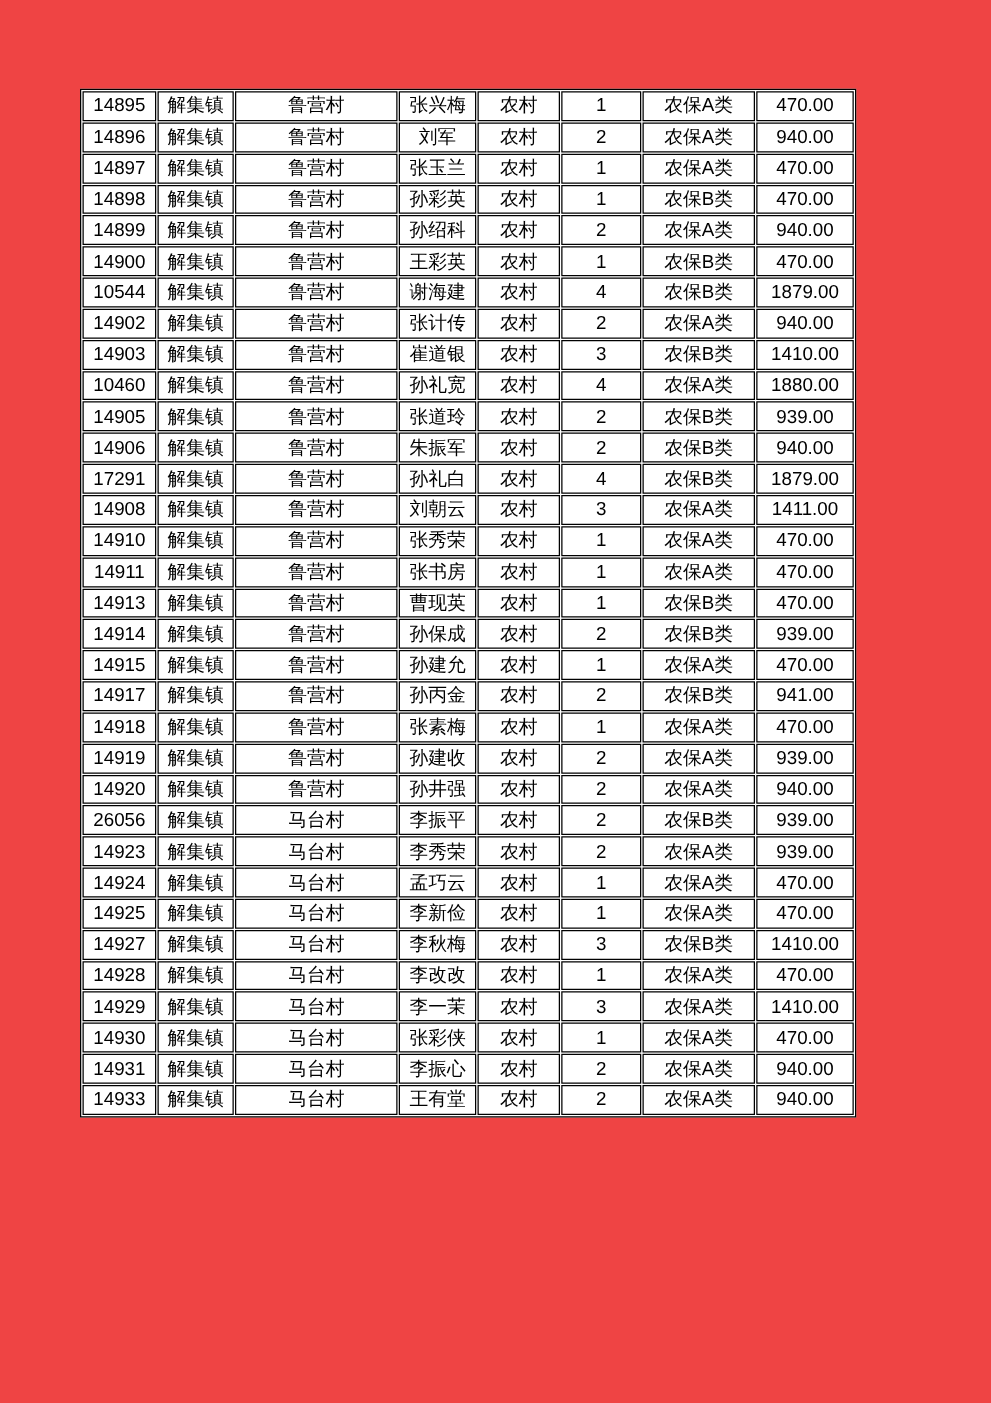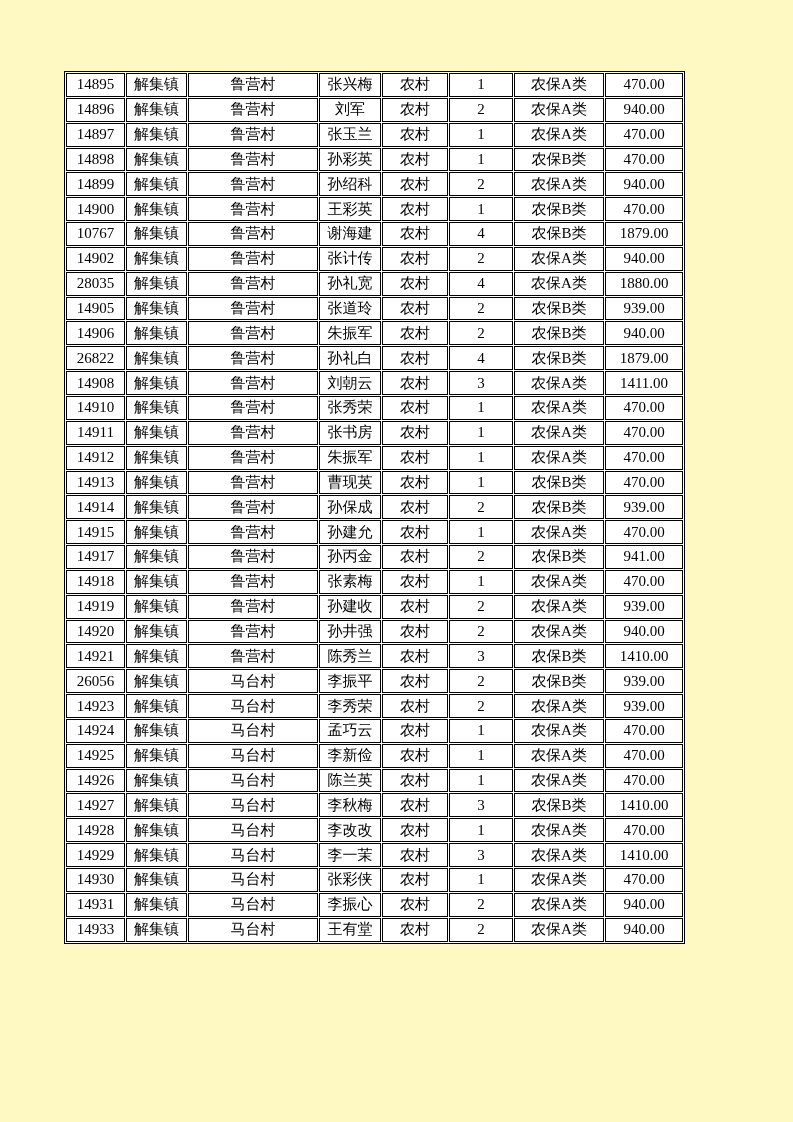--- a/index.html
+++ b/index.html
@@ -4,23 +4,23 @@
 <style>
   html, body {
     margin: 0;
     padding: 0;
     background: #ffffff;
   }
   .page {
     position: relative;
     width: 793px;
     height: 1122px;
-    background: #fef9c3;
+    background: #ef4444;
     overflow: hidden;
-    font-family: Liberation Serif, serif;
+    font-family: Liberation Sans, sans-serif;
     color: #000000;
   }
   table.grid {
     position: absolute;
     left: 64px;
     top: 71px;
     table-layout: fixed;
     border-collapse: separate;
     border-spacing: 1px;
     border: 1px solid #000000;
@@ -110,41 +110,51 @@
           <td>14900</td>
           <td>解集镇</td>
           <td>鲁营村</td>
           <td>王彩英</td>
           <td>农村</td>
           <td>1</td>
           <td>农保B类</td>
           <td>470.00</td>
         </tr>
         <tr>
-          <td>10767</td>
+          <td>10544</td>
           <td>解集镇</td>
           <td>鲁营村</td>
           <td>谢海建</td>
           <td>农村</td>
           <td>4</td>
           <td>农保B类</td>
           <td>1879.00</td>
         </tr>
         <tr>
           <td>14902</td>
           <td>解集镇</td>
           <td>鲁营村</td>
           <td>张计传</td>
           <td>农村</td>
           <td>2</td>
           <td>农保A类</td>
           <td>940.00</td>
         </tr>
         <tr>
-          <td>28035</td>
+          <td>14903</td>
+          <td>解集镇</td>
+          <td>鲁营村</td>
+          <td>崔道银</td>
+          <td>农村</td>
+          <td>3</td>
+          <td>农保B类</td>
+          <td>1410.00</td>
+        </tr>
+        <tr>
+          <td>10460</td>
           <td>解集镇</td>
           <td>鲁营村</td>
           <td>孙礼宽</td>
           <td>农村</td>
           <td>4</td>
           <td>农保A类</td>
           <td>1880.00</td>
         </tr>
         <tr>
           <td>14905</td>
@@ -160,21 +170,21 @@
           <td>14906</td>
           <td>解集镇</td>
           <td>鲁营村</td>
           <td>朱振军</td>
           <td>农村</td>
           <td>2</td>
           <td>农保B类</td>
           <td>940.00</td>
         </tr>
         <tr>
-          <td>26822</td>
+          <td>17291</td>
           <td>解集镇</td>
           <td>鲁营村</td>
           <td>孙礼白</td>
           <td>农村</td>
           <td>4</td>
           <td>农保B类</td>
           <td>1879.00</td>
         </tr>
         <tr>
           <td>14908</td>
@@ -200,30 +210,20 @@
           <td>14911</td>
           <td>解集镇</td>
           <td>鲁营村</td>
           <td>张书房</td>
           <td>农村</td>
           <td>1</td>
           <td>农保A类</td>
           <td>470.00</td>
         </tr>
         <tr>
-          <td>14912</td>
-          <td>解集镇</td>
-          <td>鲁营村</td>
-          <td>朱振军</td>
-          <td>农村</td>
-          <td>1</td>
-          <td>农保A类</td>
-          <td>470.00</td>
-        </tr>
-        <tr>
           <td>14913</td>
           <td>解集镇</td>
           <td>鲁营村</td>
           <td>曹现英</td>
           <td>农村</td>
           <td>1</td>
           <td>农保B类</td>
           <td>470.00</td>
         </tr>
         <tr>
@@ -280,30 +280,20 @@
           <td>14920</td>
           <td>解集镇</td>
           <td>鲁营村</td>
           <td>孙井强</td>
           <td>农村</td>
           <td>2</td>
           <td>农保A类</td>
           <td>940.00</td>
         </tr>
         <tr>
-          <td>14921</td>
-          <td>解集镇</td>
-          <td>鲁营村</td>
-          <td>陈秀兰</td>
-          <td>农村</td>
-          <td>3</td>
-          <td>农保B类</td>
-          <td>1410.00</td>
-        </tr>
-        <tr>
           <td>26056</td>
           <td>解集镇</td>
           <td>马台村</td>
           <td>李振平</td>
           <td>农村</td>
           <td>2</td>
           <td>农保B类</td>
           <td>939.00</td>
         </tr>
         <tr>
@@ -324,30 +314,20 @@
           <td>农村</td>
           <td>1</td>
           <td>农保A类</td>
           <td>470.00</td>
         </tr>
         <tr>
           <td>14925</td>
           <td>解集镇</td>
           <td>马台村</td>
           <td>李新俭</td>
-          <td>农村</td>
-          <td>1</td>
-          <td>农保A类</td>
-          <td>470.00</td>
-        </tr>
-        <tr>
-          <td>14926</td>
-          <td>解集镇</td>
-          <td>马台村</td>
-          <td>陈兰英</td>
           <td>农村</td>
           <td>1</td>
           <td>农保A类</td>
           <td>470.00</td>
         </tr>
         <tr>
           <td>14927</td>
           <td>解集镇</td>
           <td>马台村</td>
           <td>李秋梅</td>

